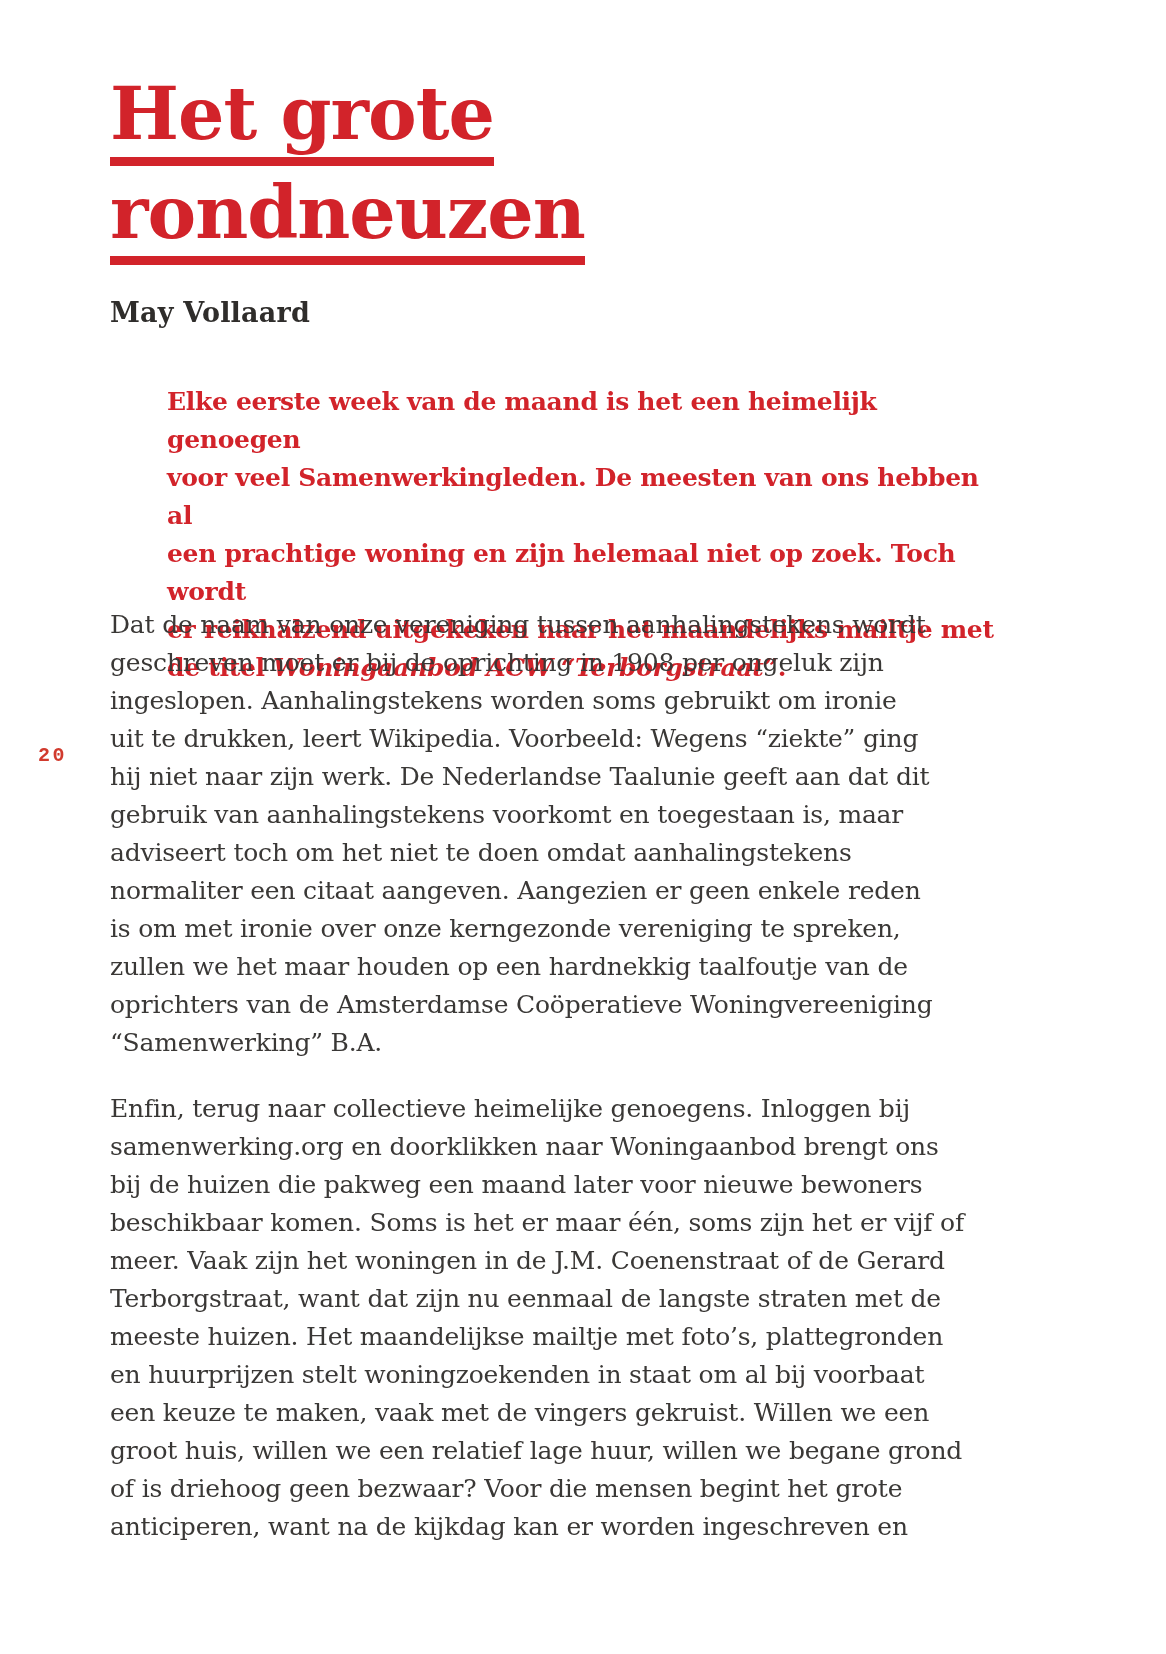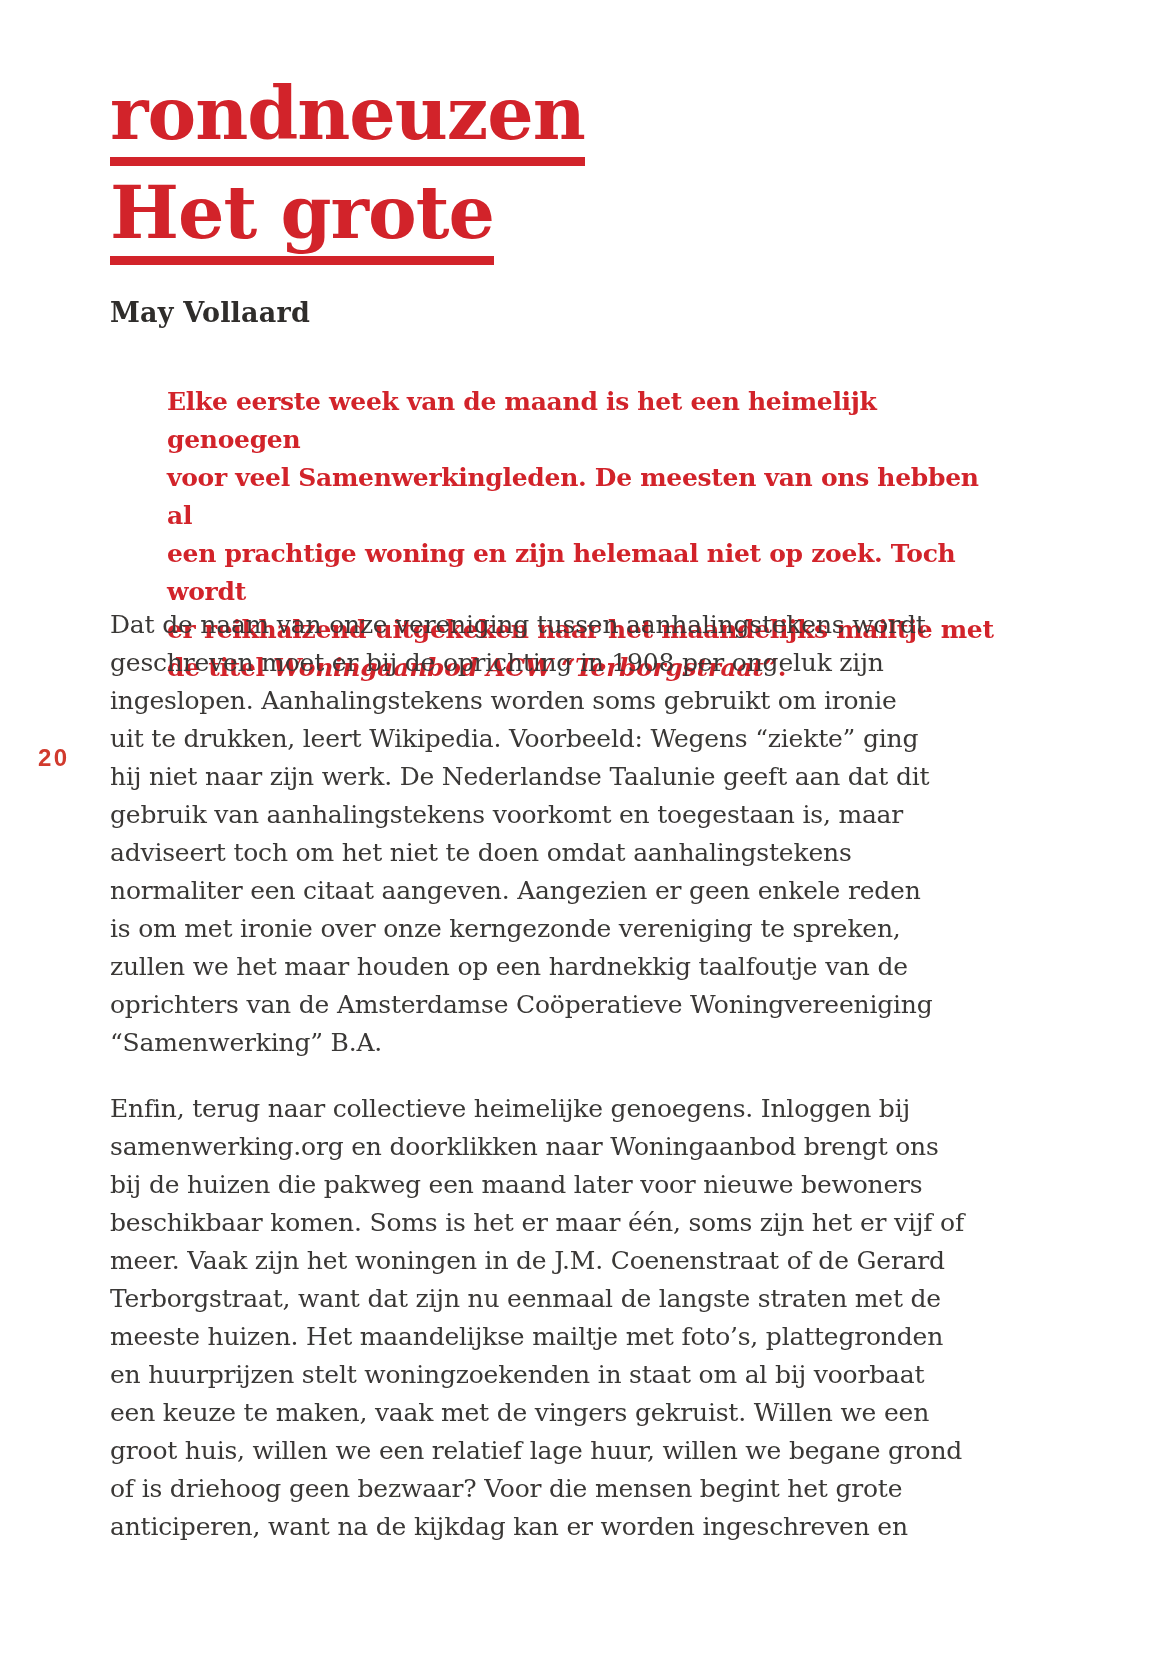--- a/index.html
+++ b/index.html
@@ -17,22 +17,22 @@
     position: relative;
     width: 1166px;
     height: 1654px;
     overflow: hidden;
     background: #ffffff;
   }
   .page-number {
     position: absolute;
     left: 38px;
     top: 744px;
-    font-family: Liberation Sans, sans-serif;
-    font-size: 24px;
+    font-family: Liberation Mono, monospace;
+    font-size: 20px;
     font-weight: 700;
     letter-spacing: 2.5px;
     color: #d13a2d;
   }
   h1.title {
     position: absolute;
     left: 110px;
     top: 75px;
     margin: 0;
     padding: 0;
@@ -96,22 +96,22 @@
   }
 </style>
 </head>
 <body>
 
 <div class="page">
 
   <div class="page-number">20</div>
 
   <h1 class="title">
+    <span class="title-line">Het grote</span>
     <span class="title-line">rondneuzen</span>
-    <span class="title-line">Het grote</span>
   </h1>
 
   <div class="byline">May Vollaard</div>
 
   <p class="intro"><span>Elke eerste week van de maand is het een heimelijk genoegen
 voor veel Samenwerkingleden. De meesten van ons hebben al
 een prachtige woning en zijn helemaal niet op zoek. Toch wordt
 er reikhalzend uitgekeken naar het maandelijks mailtje met
 de titel </span><em>Woningaanbod ACW “Terborgstraat”</em><span>.</span></p>
 

